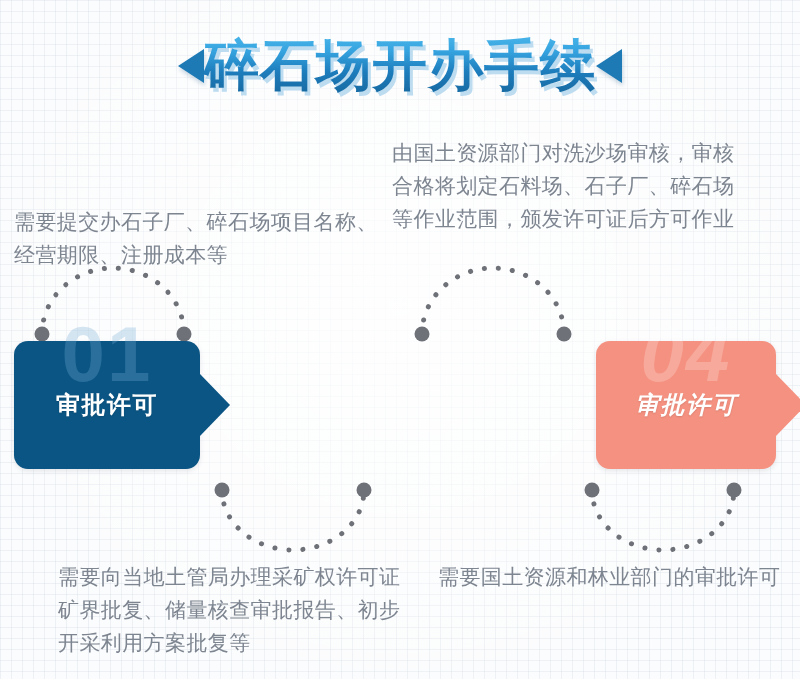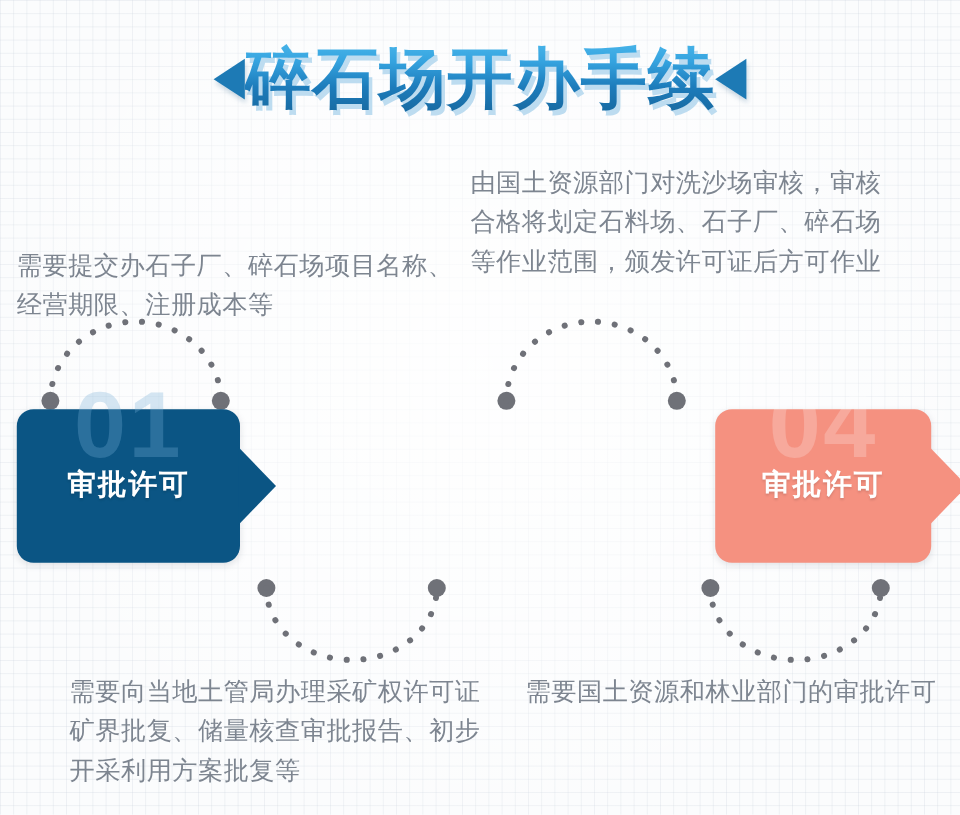--- a/index.html
+++ b/index.html
@@ -122,21 +122,21 @@
     right: -30px;
     top: 32px;
     width: 0;
     height: 0;
     border-top: 32px solid transparent;
     border-bottom: 32px solid transparent;
     border-left: 31px solid currentColor;
   }
   .chev-blue   { background: #0b5584; color: #0b5584; }
   .chev-salmon { background: #f5917c; color: #f5917c; }
-  .chev-salmon2{ background: #f59180; color: #f59180; }
+  .chev-salmon2{ background: #f59180; color: #f59180; font-style: italic; }
 
   .chev .ghost-num {
     position: absolute;
     top: -26px;
     left: 50%;
     transform: translateX(-50%);
     font-size: 78px;
     font-weight: bold;
     letter-spacing: 2px;
     line-height: 1;

